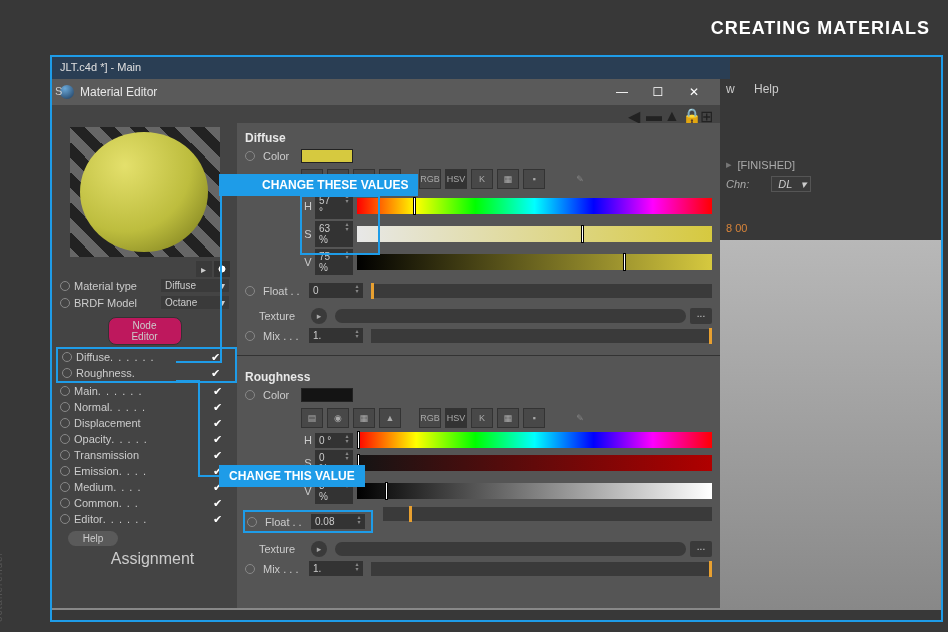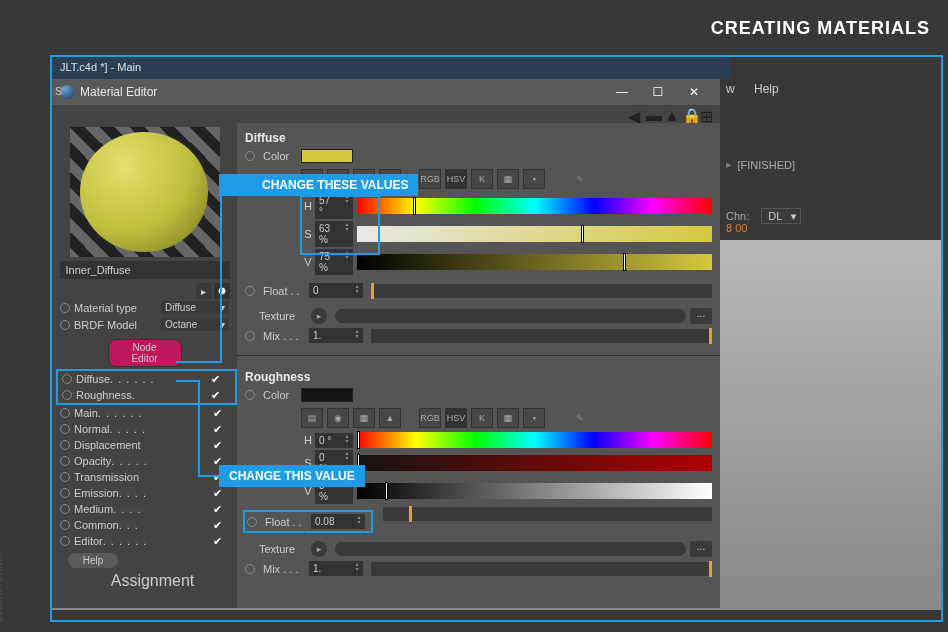--- a/index.html
+++ b/index.html
@@ -1,21 +1,21 @@
 <!DOCTYPE html>
 <html><head>
 <meta charset="utf-8">
 <style>
 * { margin: 0; padding: 0; box-sizing: border-box; font-family: Arial, sans-serif; }
 body { background: #383838; width: 948px; height: 632px; position: relative; overflow: hidden; }
 .top-label { position: absolute; top: 18px; right: 18px; color: #fff; font-size: 18px; font-weight: bold; letter-spacing: 1px; }
 .outer-frame { position: absolute; left: 50px; top: 55px; width: 893px; height: 567px; border: 2px solid #1e9ce8; }
 .menu-bar { position: absolute; left: 726px; top: 82px; color: #ccc; font-size: 12px; }
 .menu-bar span { margin-right: 16px; }
-.chn-row { position: absolute; left: 726px; top: 208px; color: #aaa; font-size: 11px; display: flex; align-items: center; gap: 12px; }
+.chn-row { position: absolute; left: 726px; top: 176px; color: #aaa; font-size: 11px; display: flex; align-items: center; gap: 22px; font-style: italic; }
 .chn-dropdown { background: #3a3a3a; border: 1px solid #555; color: #ccc; padding: 1px 18px 1px 6px; font-size: 11px; position: relative; }
 .finished-row { position: absolute; left: 726px; top: 158px; color: #aaa; font-size: 11px; display:flex; align-items:center; gap:6px;}
 .orange-val { position: absolute; left: 726px; top: 222px; color: #d8843a; font-size: 11px; }
 .title-bar { position: absolute; left: 52px; top: 57px; width: 678px; height: 22px; background: #2a3e54; color: #e0e0e0; font-size: 11px; padding: 4px 8px; }
 .editor-header { position: absolute; left: 52px; top: 79px; width: 668px; height: 26px; background: #5a5a5a; display: flex; align-items: center; padding: 0 8px; color: #e8e8e8; font-size: 12px; }
 .editor-header .spacer { flex: 1; }
 .win-btn { width: 36px; height: 26px; display: flex; align-items: center; justify-content: center; color: #fff; }
 .s-label { position: absolute; left: 55px; top: 85px; color: #ccc; font-size: 11px; }
 .icon-ball { width: 14px; height: 14px; border-radius: 50%; background: radial-gradient(circle at 35% 25%, #6aa8d8, #1c3a5c); margin-right: 6px; display: inline-block; }
 .toolbar { position: absolute; left: 52px; top: 105px; width: 668px; height: 18px; background: #444; display:flex; justify-content:flex-end; align-items:center; padding-right:6px; gap:4px;}
@@ -105,21 +105,20 @@
   <span class="toolbar-icon">▬</span>
   <span class="toolbar-icon">▲</span>
   <span class="toolbar-icon">🔒</span>
   <span class="toolbar-icon">⊞</span>
 </div>
 
 <div class="left-panel">
   <div class="preview">
     <div class="sphere"></div>
   </div>
-  <div class="name-field">Inner_Diffuse</div>
   <div class="arrow-buttons">
     <div class="arrow-btn">▸</div>
     <div class="arrow-btn" style="background:radial-gradient(circle,#fff 30%,#333 32%)"></div>
   </div>
   <div class="prop-row">
     <div class="radio"></div>
     <span class="label">Material type</span>
     <div class="dropdown">
         <span>Diffuse</span>
         <span>▾</span>

